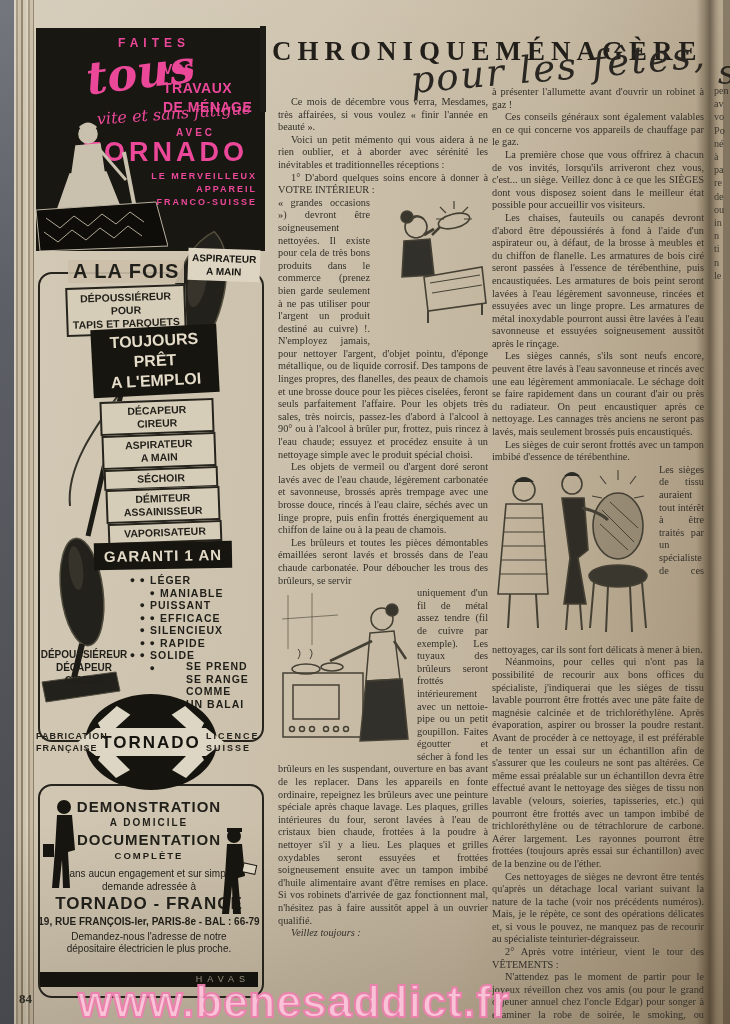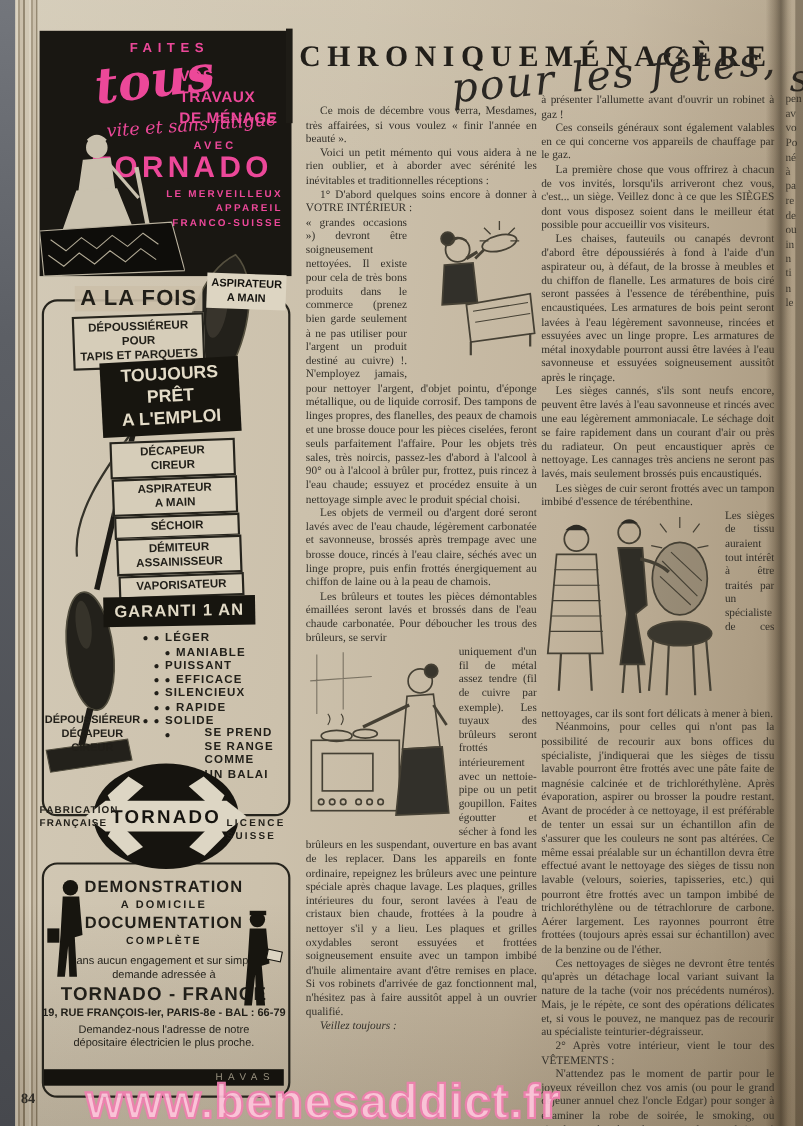--- a/index.html
+++ b/index.html
@@ -55,21 +55,21 @@
   .feat-dots{width:26px;text-align:right;margin-right:4px;font-size:9px;}
   .left-labels{position:absolute;left:2px;top:622px;width:92px;text-align:center;font-size:10px;font-weight:bold;
     white-space:pre-line;line-height:13px;z-index:4;}
   .se-prend{position:absolute;left:150px;top:634px;font-size:10.5px;font-weight:bold;white-space:pre-line;
     line-height:12.5px;letter-spacing:1px;z-index:4;}
   .vac-stick{position:absolute;left:0;top:360px;z-index:2;}
   .logo-svg{position:absolute;left:40px;top:662px;z-index:5;}
   .fabrication{position:absolute;left:0;top:704px;width:60px;text-align:right;font-size:9px;font-weight:bold;
     letter-spacing:1px;white-space:pre-line;line-height:12px;z-index:5;}
   .licence{position:absolute;left:170px;top:704px;width:60px;text-align:left;font-size:9px;font-weight:bold;
-    letter-spacing:2px;white-space:pre-line;line-height:12px;z-index:5;margin-top:12px;}
+    letter-spacing:2px;white-space:pre-line;line-height:12px;z-index:5;}
   .demo1{position:absolute;left:30px;top:772px;width:166px;text-align:center;font-size:15px;font-weight:bold;letter-spacing:1px;}
   .demo2{position:absolute;left:30px;top:791px;width:166px;text-align:center;font-size:10px;font-weight:bold;letter-spacing:2px;}
   .demo3{position:absolute;left:30px;top:805px;width:166px;text-align:center;font-size:15px;font-weight:bold;letter-spacing:1px;}
   .demo4{position:absolute;left:30px;top:824px;width:166px;text-align:center;font-size:9.5px;font-weight:bold;letter-spacing:2px;}
   .engagement{position:absolute;left:26px;top:842px;width:174px;text-align:center;font-size:10px;line-height:12.5px;}
   .company{position:absolute;left:10px;top:868px;width:206px;text-align:center;font-size:17px;font-weight:bold;letter-spacing:1px;}
   .address{position:absolute;left:0;top:890px;width:226px;text-align:center;font-size:10px;font-weight:bold;}
   .deposit{position:absolute;left:22px;top:905px;width:182px;text-align:center;font-size:10px;line-height:12px;}
   .havas-bar{position:absolute;left:4px;top:946px;width:218px;height:15px;background:#15130e;z-index:5;
     color:#97907e;font-size:9px;letter-spacing:5px;text-align:right;line-height:15px;padding-right:8px;box-sizing:border-box;}

